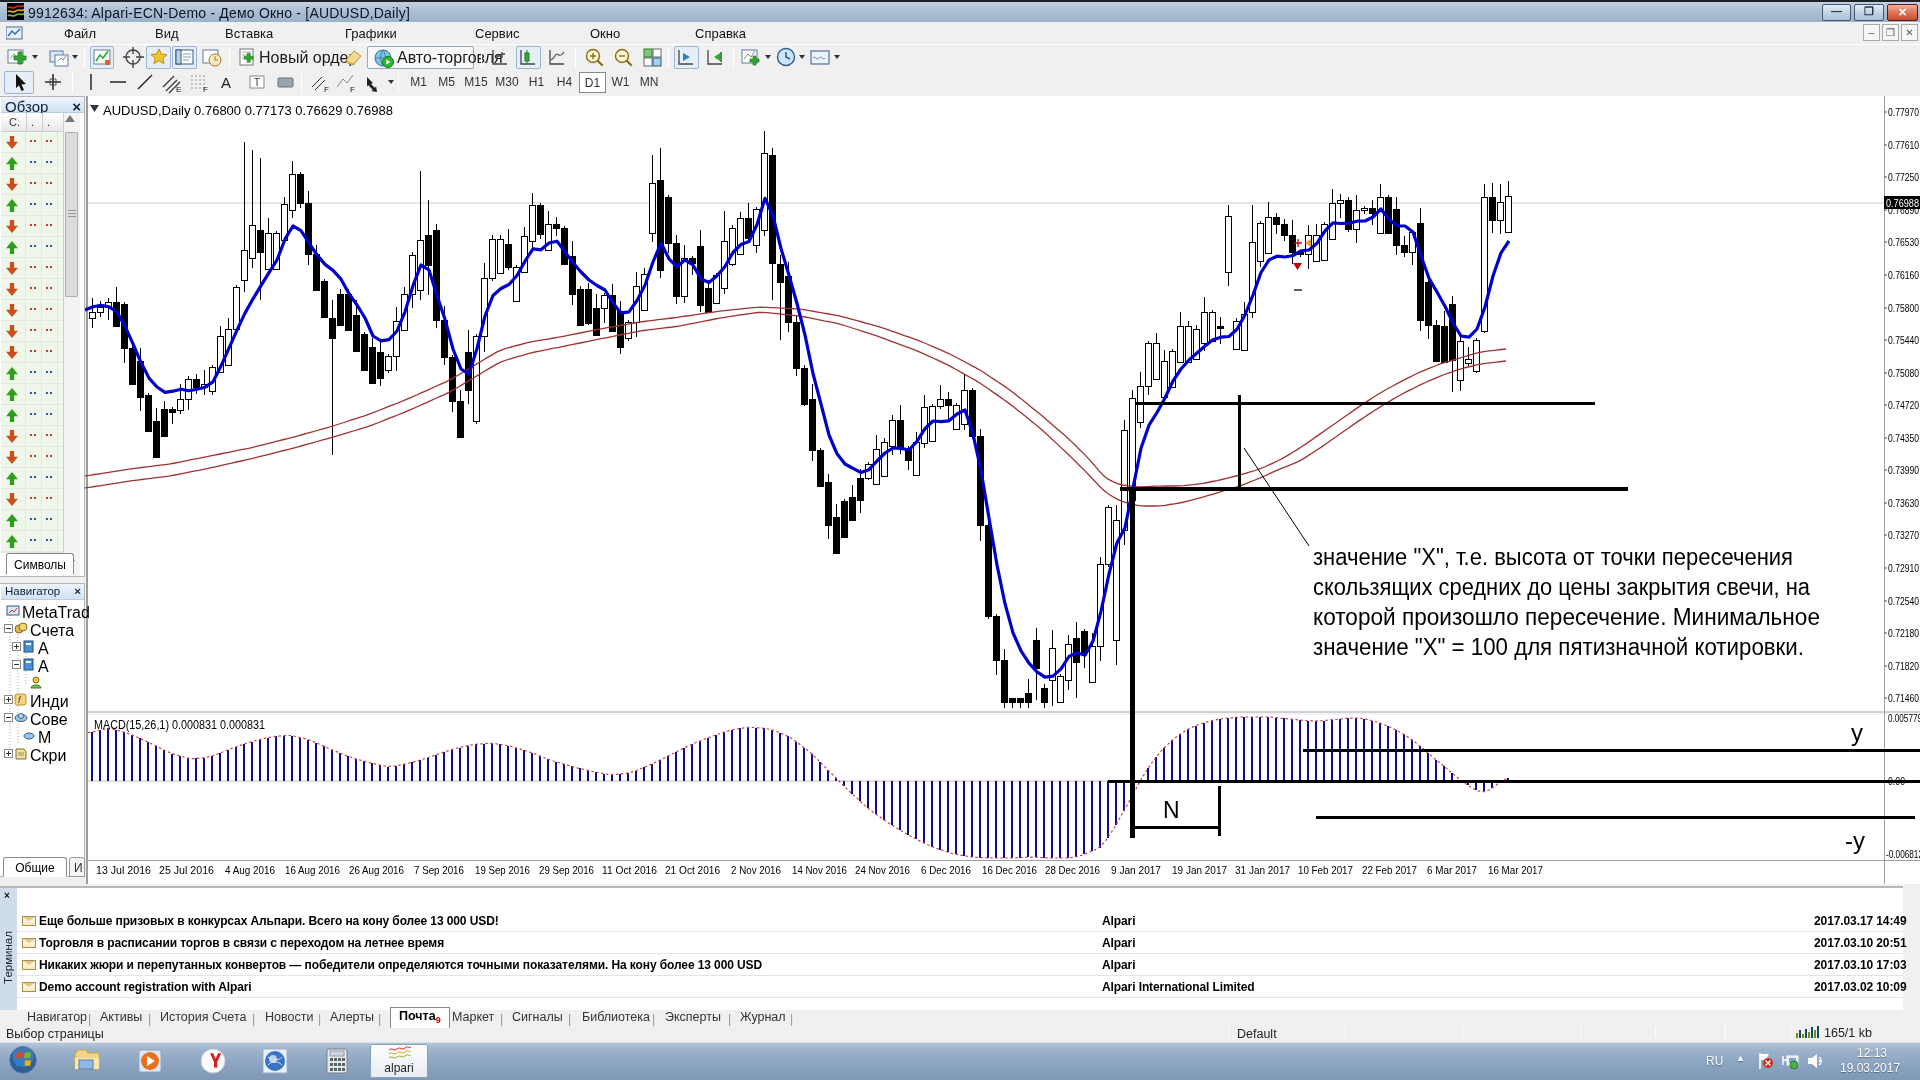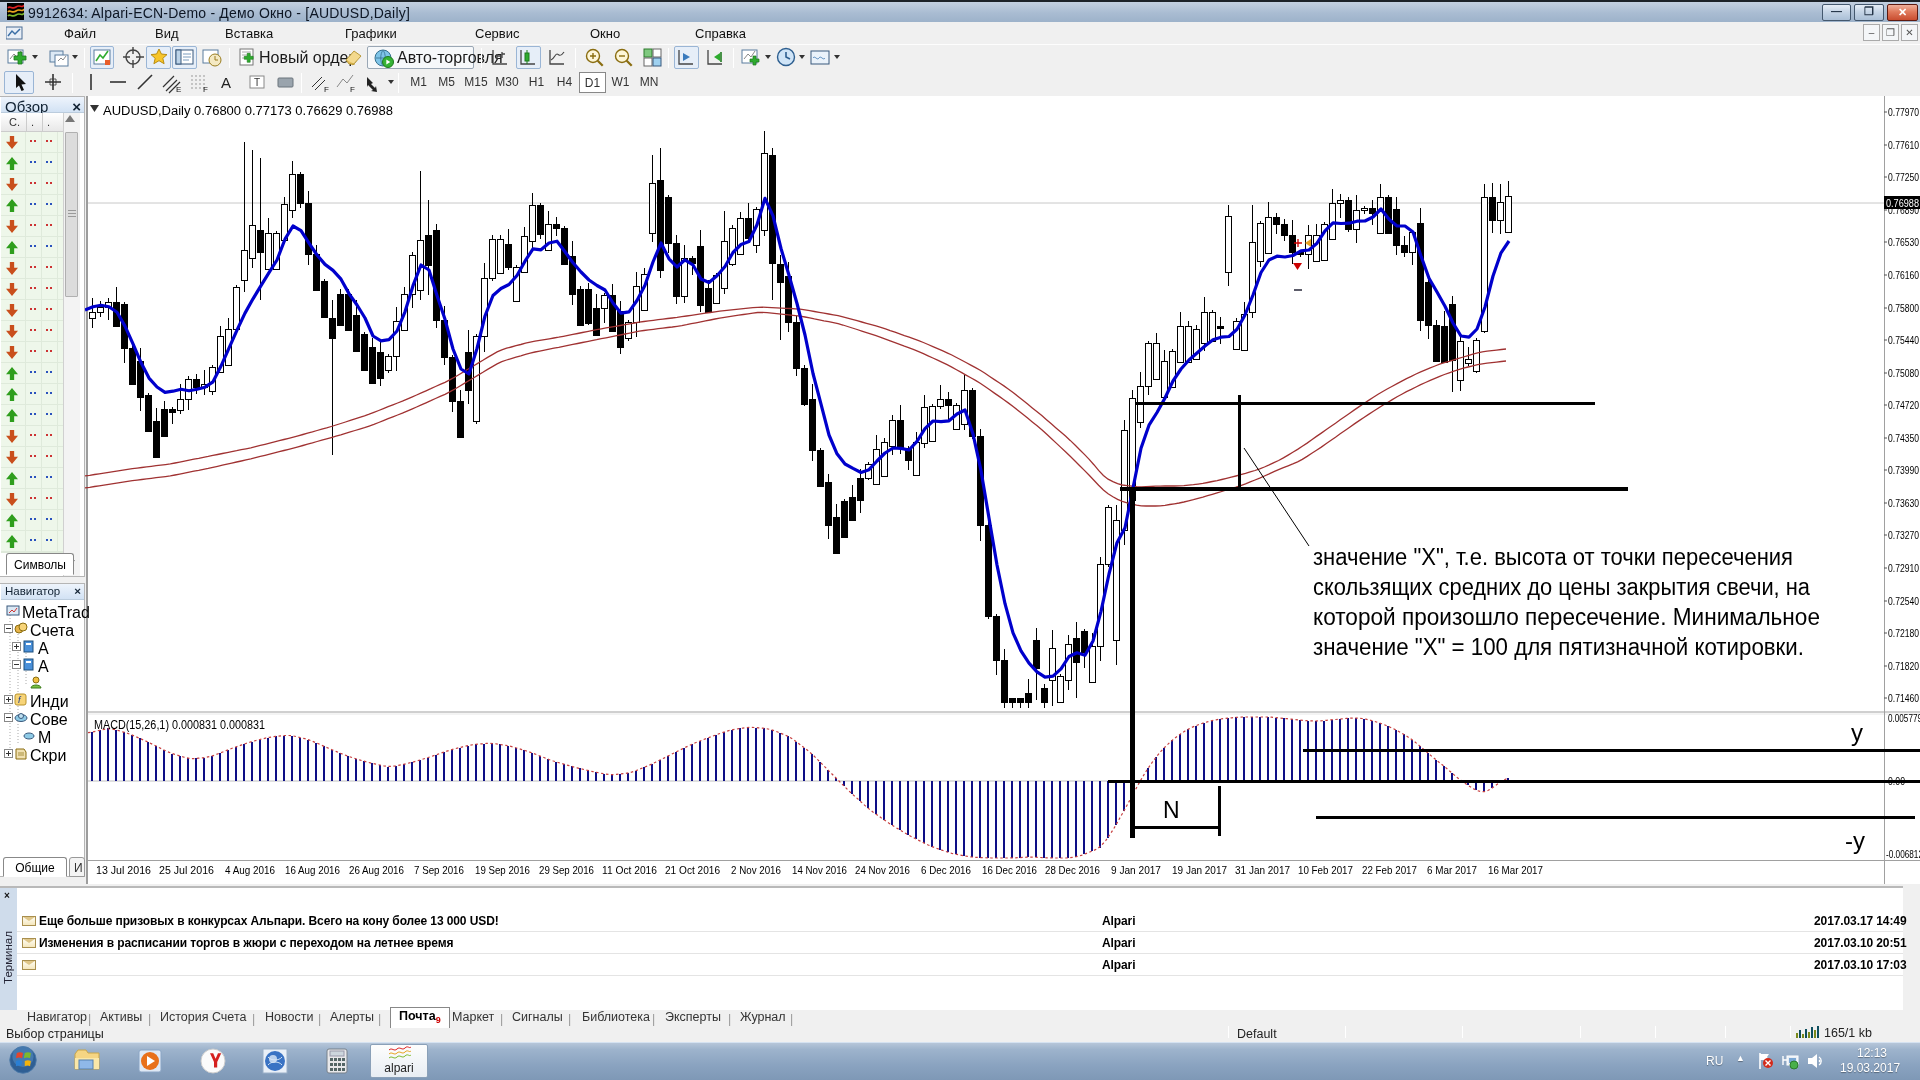--- a/index.html
+++ b/index.html
@@ -652,28 +652,35 @@
     <span id="termx" class="abs">×</span>
     <div id="terminal" class="abs">
       <div class="trow" style="top:23px">
         <i class="envl"></i>
         <span style="position:absolute;left:22px;top:3px">Еще больше призовых в конкурсах Альпари. Всего на кону более 13 000 USD!</span>
         <span style="position:absolute;left:1085px;top:3px">Alpari</span>
         <span style="position:absolute;left:1797px;top:3px;white-space:nowrap">2017.03.17 14:49</span>
       </div>
       <div class="trow" style="top:45px">
         <i class="envl"></i>
-        <span style="position:absolute;left:22px;top:3px">Изменения в расписании торгов в жюри с переходом на летнее время</span>
+        <span style="position:absolute;left:22px;top:3px">Торговля в расписании торгов в связи с переходом на летнее время</span>
         <span style="position:absolute;left:1085px;top:3px">Alpari</span>
         <span style="position:absolute;left:1797px;top:3px;white-space:nowrap">2017.03.10 20:51</span>
       </div>
       <div class="trow" style="top:67px">
         <i class="envl"></i>
+        <span style="position:absolute;left:22px;top:3px">Никаких жюри и перепутанных конвертов — победители определяются точными показателями. На кону более 13 000 USD</span>
         <span style="position:absolute;left:1085px;top:3px">Alpari</span>
         <span style="position:absolute;left:1797px;top:3px;white-space:nowrap">2017.03.10 17:03</span>
+      </div>
+      <div class="trow" style="top:89px">
+        <i class="envl"></i>
+        <span style="position:absolute;left:22px;top:3px">Demo account registration with Alpari</span>
+        <span style="position:absolute;left:1085px;top:3px">Alpari International Limited</span>
+        <span style="position:absolute;left:1797px;top:3px;white-space:nowrap">2017.03.02 10:09</span>
       </div>
     </div>
     <div id="tabs" class="abs">
       <span class="tab" style="left:27px">Навигатор</span>
       <span class="tab" style="left:100px">Активы</span>
       <span class="tab" style="left:160px">История Счета</span>
       <span class="tab" style="left:265px">Новости</span>
       <span class="tab" style="left:330px">Алерты</span>
       <span class="tab" style="left:452px">Маркет</span>
       <span class="tab" style="left:512px">Сигналы</span>

